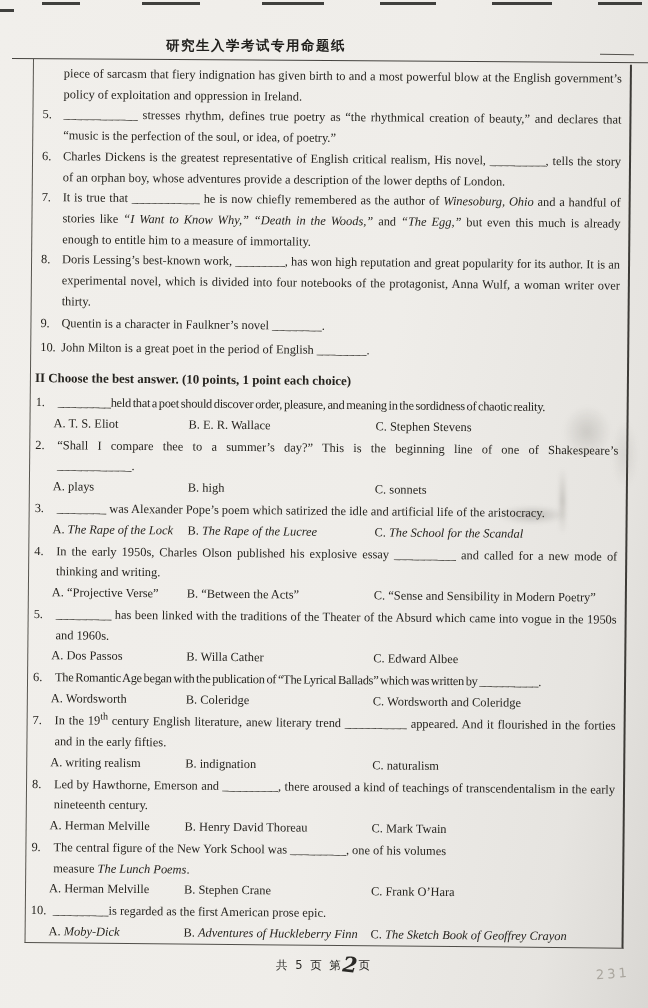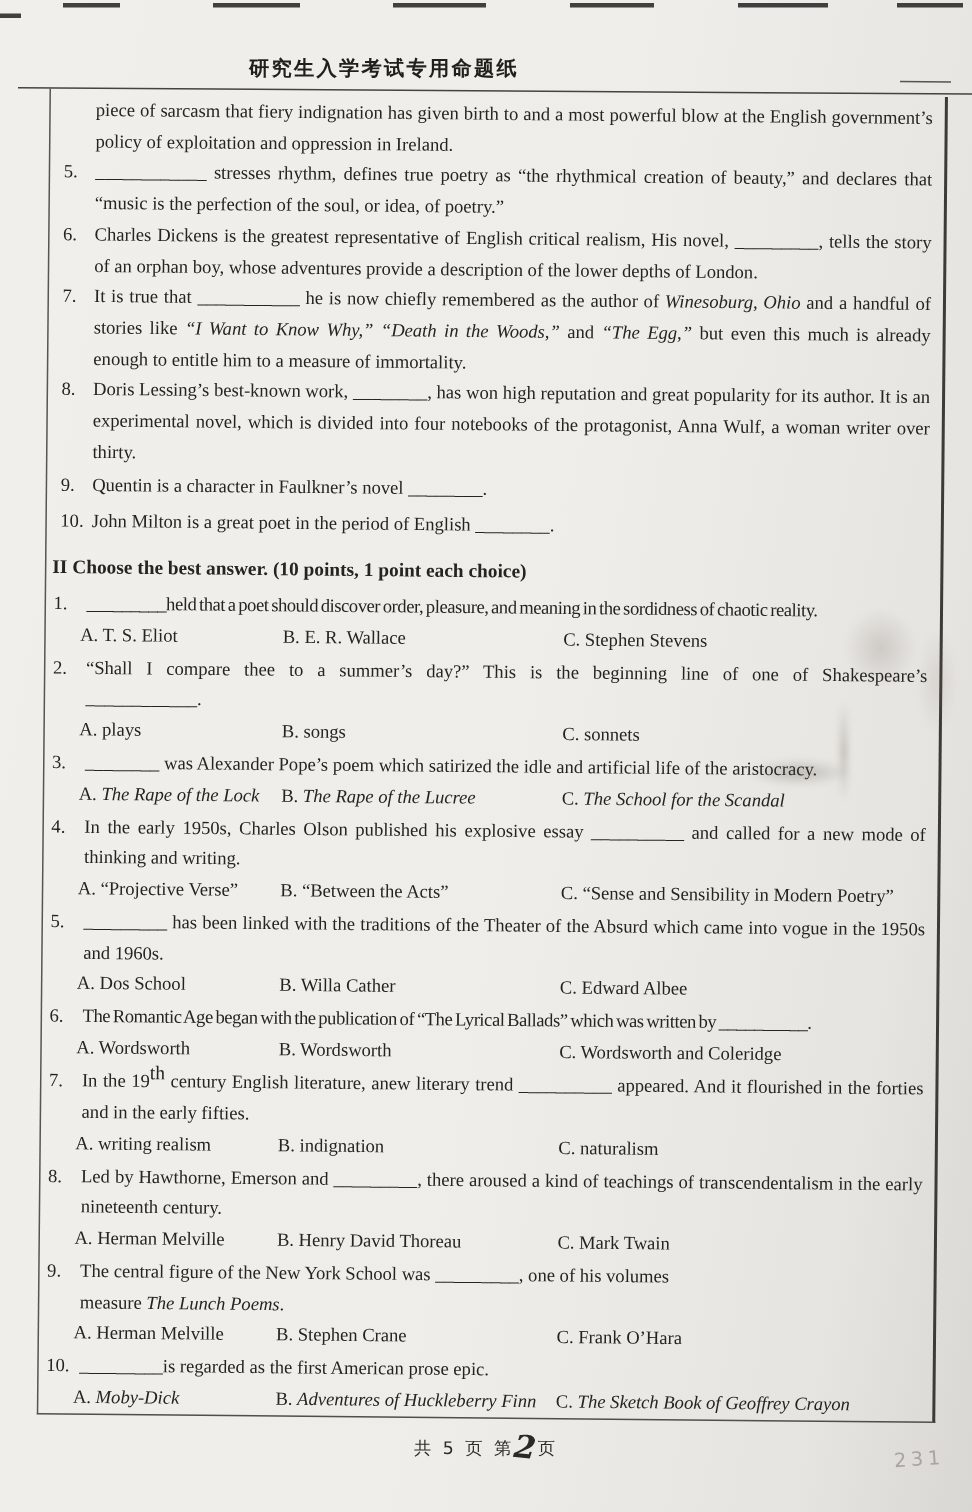--- a/index.html
+++ b/index.html
@@ -36,21 +36,21 @@
   .p1 .num{flex:0 0 26px;padding-left:5px;box-sizing:border-box;}
   .num{font-size:12.4px;line-height:20.7px;flex:0 0 23px;box-sizing:border-box;padding-left:1px;}
   .txt{flex:1;min-width:0;}
   .heading{font-size:12.9px;font-weight:bold;line-height:21px;margin:10px 0 3px 0;}
   .opts{display:flex;margin:0 0 1px 19px;font-size:12.4px;line-height:21px;}
   .opt{white-space:nowrap;}
   .opt.a{flex:0 0 135px;}
   .opt.b{flex:0 0 187px;}
   .opt.c{flex:1;}
   .it{font-style:italic;}
-  sup{font-size:13px;line-height:0;}
+  sup{font-size:10px;line-height:0;}
   .tight{letter-spacing:-0.3px;word-spacing:-1px;}
   .mt2{margin-top:2px;}
   .mt3{margin-top:3px;}
   .footer{
     position:absolute;left:276px;top:949px;font-family:"DejaVu Sans",sans-serif;
     font-size:11.5px;color:#2c2b28;letter-spacing:2px;white-space:nowrap;
   }
   .hand{
     display:inline-block;font-family:"DejaVu Serif",serif;font-style:italic;font-weight:bold;
     font-size:21px;letter-spacing:0;transform:rotate(6deg) translateY(3px);margin:0 1px 0 0;color:#2a2926;
@@ -120,21 +120,21 @@
     <span class="opt b"><span>B. E. R. Wallace</span></span>
     <span class="opt c"><span>C. Stephen Stevens</span></span>
   </div>
 
   <div class="item">
     <span class="num">2.</span>
     <div class="txt talj"><span>“Shall I compare thee to a summer’s day?” This is the beginning line of one of Shakespeare’s</span><br><span>____________.</span></div>
   </div>
   <div class="opts">
     <span class="opt a"><span>A. plays</span></span>
-    <span class="opt b"><span>B. songs</span></span>
+    <span class="opt b"><span>B. high</span></span>
     <span class="opt c"><span>C. sonnets</span></span>
   </div>
 
   <div class="item">
     <span class="num">3.</span>
     <div class="txt just"><span>________ was Alexander Pope’s poem which satirized the idle and artificial life of the aristocracy.</span></div>
   </div>
   <div class="opts">
     <span class="opt a"><span>A.  </span><span class="it">The Rape of the Lock</span></span>
     <span class="opt b"><span>B. </span><span class="it">The Rape of the Lucree</span></span>
@@ -149,32 +149,32 @@
     <span class="opt a"><span>A. “Projective Verse”</span></span>
     <span class="opt b"><span>B. “Between the Acts”</span></span>
     <span class="opt c"><span>C. “Sense and Sensibility in Modern Poetry”</span></span>
   </div>
 
   <div class="item">
     <span class="num">5.</span>
     <div class="txt just"><span>_________  has been linked with the traditions of the Theater of the Absurd which came into vogue in the 1950s and 1960s.</span></div>
   </div>
   <div class="opts">
-    <span class="opt a"><span>A. Dos School</span></span>
+    <span class="opt a"><span>A. Dos Passos</span></span>
     <span class="opt b"><span>B. Willa Cather</span></span>
     <span class="opt c"><span>C. Edward Albee</span></span>
   </div>
 
   <div class="item">
     <span class="num">6.</span>
     <div class="txt just tight"><span>The Romantic Age began with the publication of “The Lyrical Ballads” which was written by __________.</span></div>
   </div>
   <div class="opts">
     <span class="opt a"><span>A. Wordsworth</span></span>
-    <span class="opt b"><span>B. Wordsworth</span></span>
+    <span class="opt b"><span>B. Coleridge</span></span>
     <span class="opt c"><span>C. Wordsworth and Coleridge</span></span>
   </div>
 
   <div class="item">
     <span class="num">7.</span>
     <div class="txt just"><span>In the 19</span><sup>th</sup><span> century English literature, anew literary trend __________ appeared. And it flourished in the forties and in the early fifties.</span></div>
   </div>
   <div class="opts">
     <span class="opt a"><span>A. writing realism</span></span>
     <span class="opt b"><span>B. indignation</span></span>

